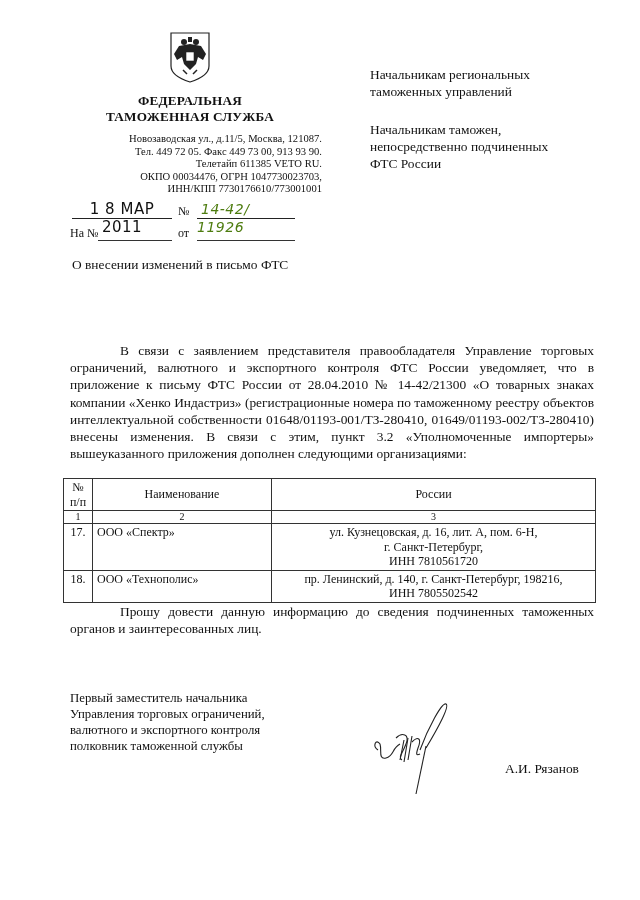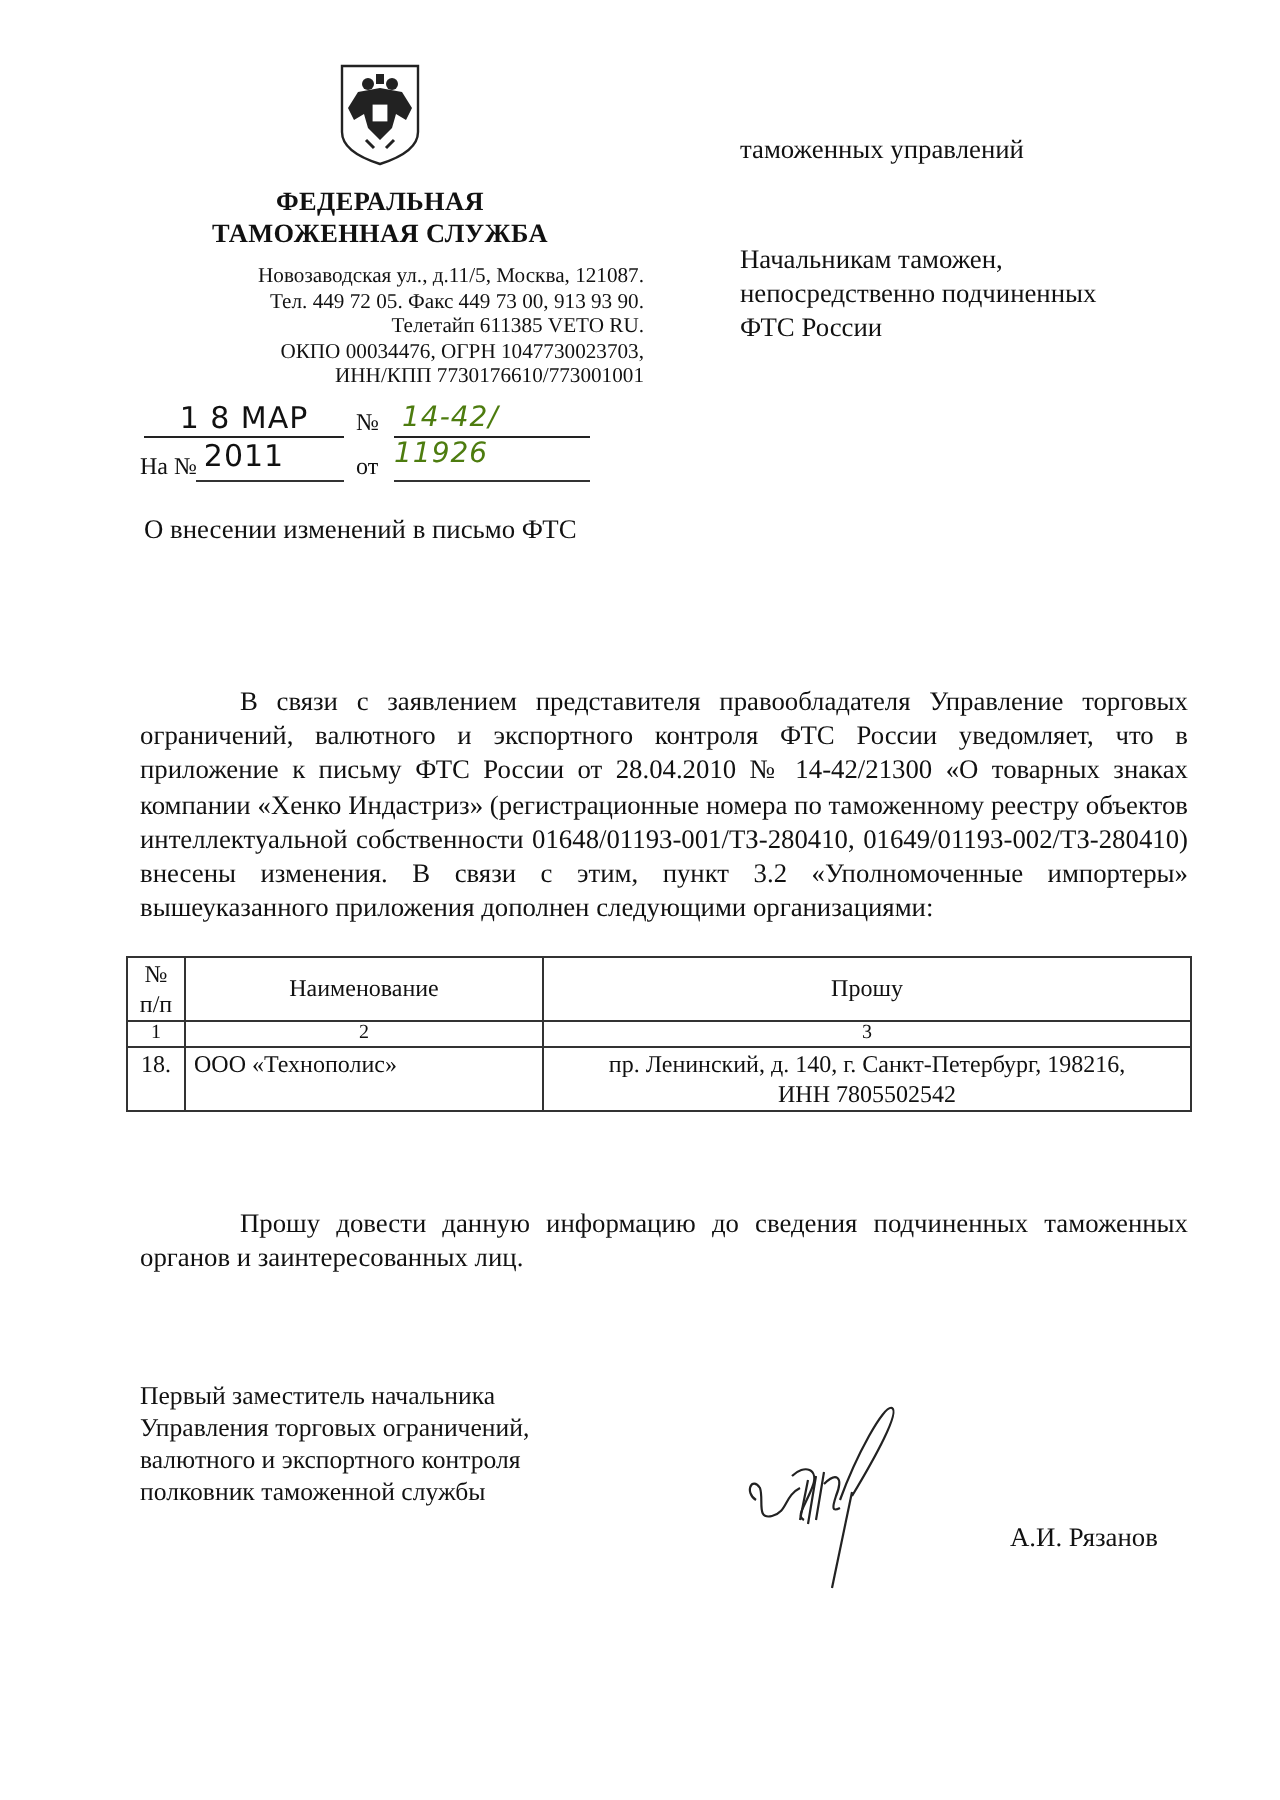--- a/index.html
+++ b/index.html
@@ -84,45 +84,55 @@
 <div class="abs no-label">№</div>
 <div class="abs no-line">
   <span class="no-hand">14-42/ 11926</span>
 </div>
 <div class="abs na-label">На №</div>
 <div class="abs na-line"></div>
 <div class="abs ot-label">от</div>
 <div class="abs ot-line"></div>
 
 <div class="abs addressee" style="top:66px;">
+  <div>Начальникам региональных</div>
   <div>таможенных управлений</div>
 </div>
 <div class="abs addressee" style="top:121px;">
   <div>Начальникам таможен,</div>
   <div>непосредственно подчиненных</div>
   <div>ФТС России</div>
 </div>
 
 <div class="abs subject">
   <div>О внесении изменений в письмо ФТС</div>
 </div>
 
 <div class="abs body-text indent" style="top:342px;">В связи с заявлением представителя правообладателя Управление торговых ограничений, валютного и экспортного контроля ФТС России уведомляет, что в приложение к письму ФТС России от 28.04.2010 № 14-42/21300 «О товарных знаках компании «Хенко Индастриз» (регистрационные номера по таможенному реестру объектов интеллектуальной собственности 01648/01193-001/ТЗ-280410, 01649/01193-002/ТЗ-280410) внесены изменения. В связи с этим, пункт 3.2 «Уполномоченные импортеры» вышеуказанного приложения дополнен следующими организациями:</div>
 
 <table class="orgs">
   <tbody>
       <tr>
     <th class="c1">№ п/п</th>
     <th class="c2">Наименование</th>
-    <th>Прошу</th>
+    <th>России</th>
   </tr>
   <tr class="num-row">
     <td>1</td>
     <td>2</td>
     <td>3</td>
+  </tr>
+  <tr>
+    <td class="c1">17.</td>
+    <td>ООО «Спектр»</td>
+    <td class="addr">
+      <div>ул. Кузнецовская, д. 16, лит. А, пом. 6-Н,</div>
+      <div>г. Санкт-Петербург,</div>
+      <div>ИНН 7810561720</div>
+    </td>
   </tr>
   <tr>
     <td class="c1">18.</td>
     <td>ООО «Технополис»</td>
     <td class="addr">
       <div>пр. Ленинский, д. 140, г. Санкт-Петербург, 198216,</div>
       <div>ИНН 7805502542</div>
     </td>
   </tr>
 </tbody>

